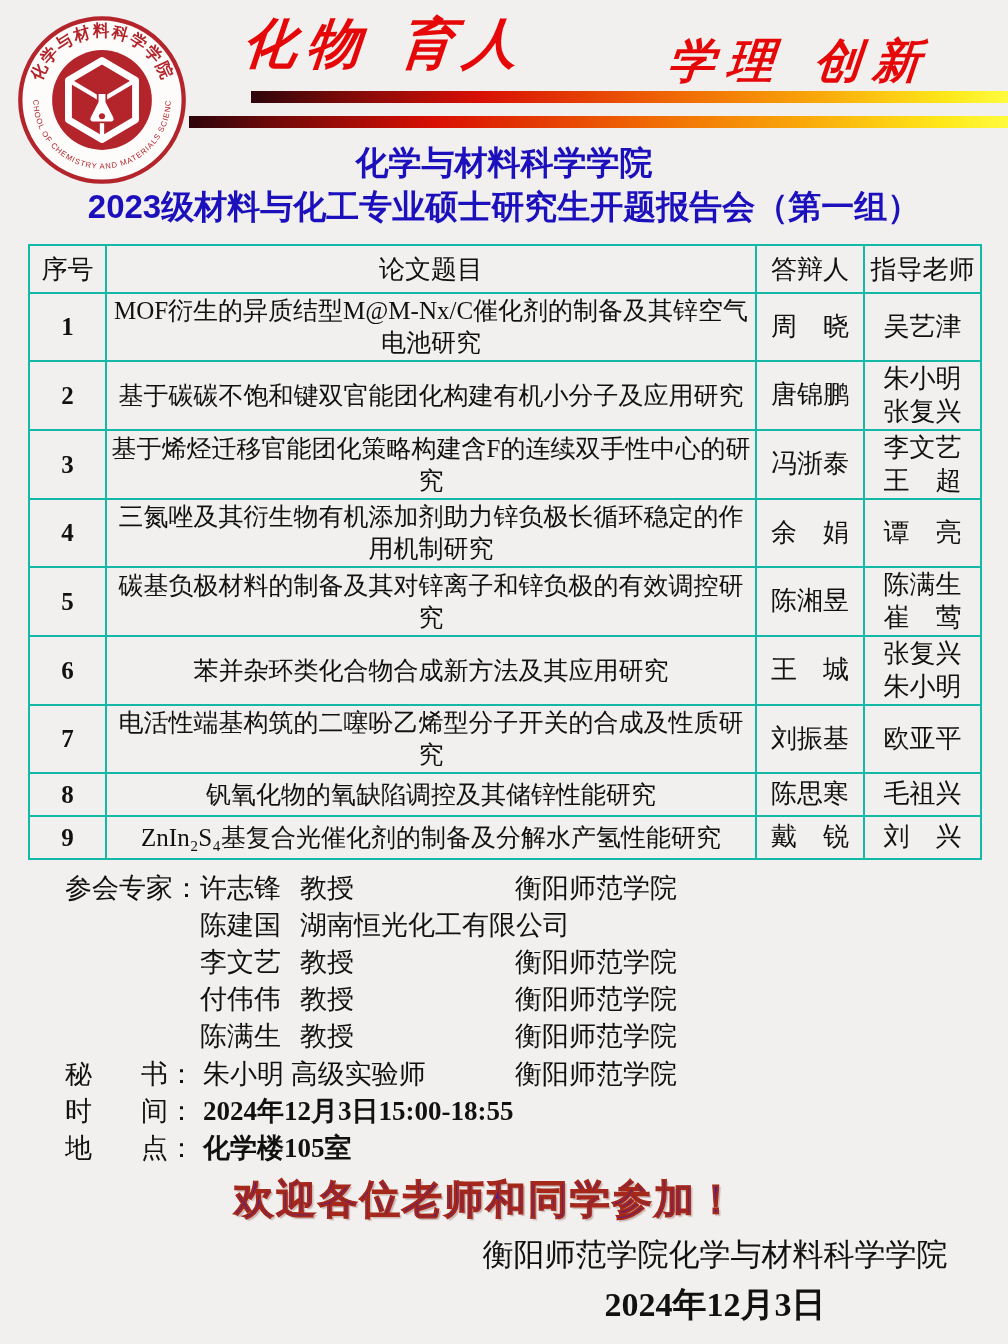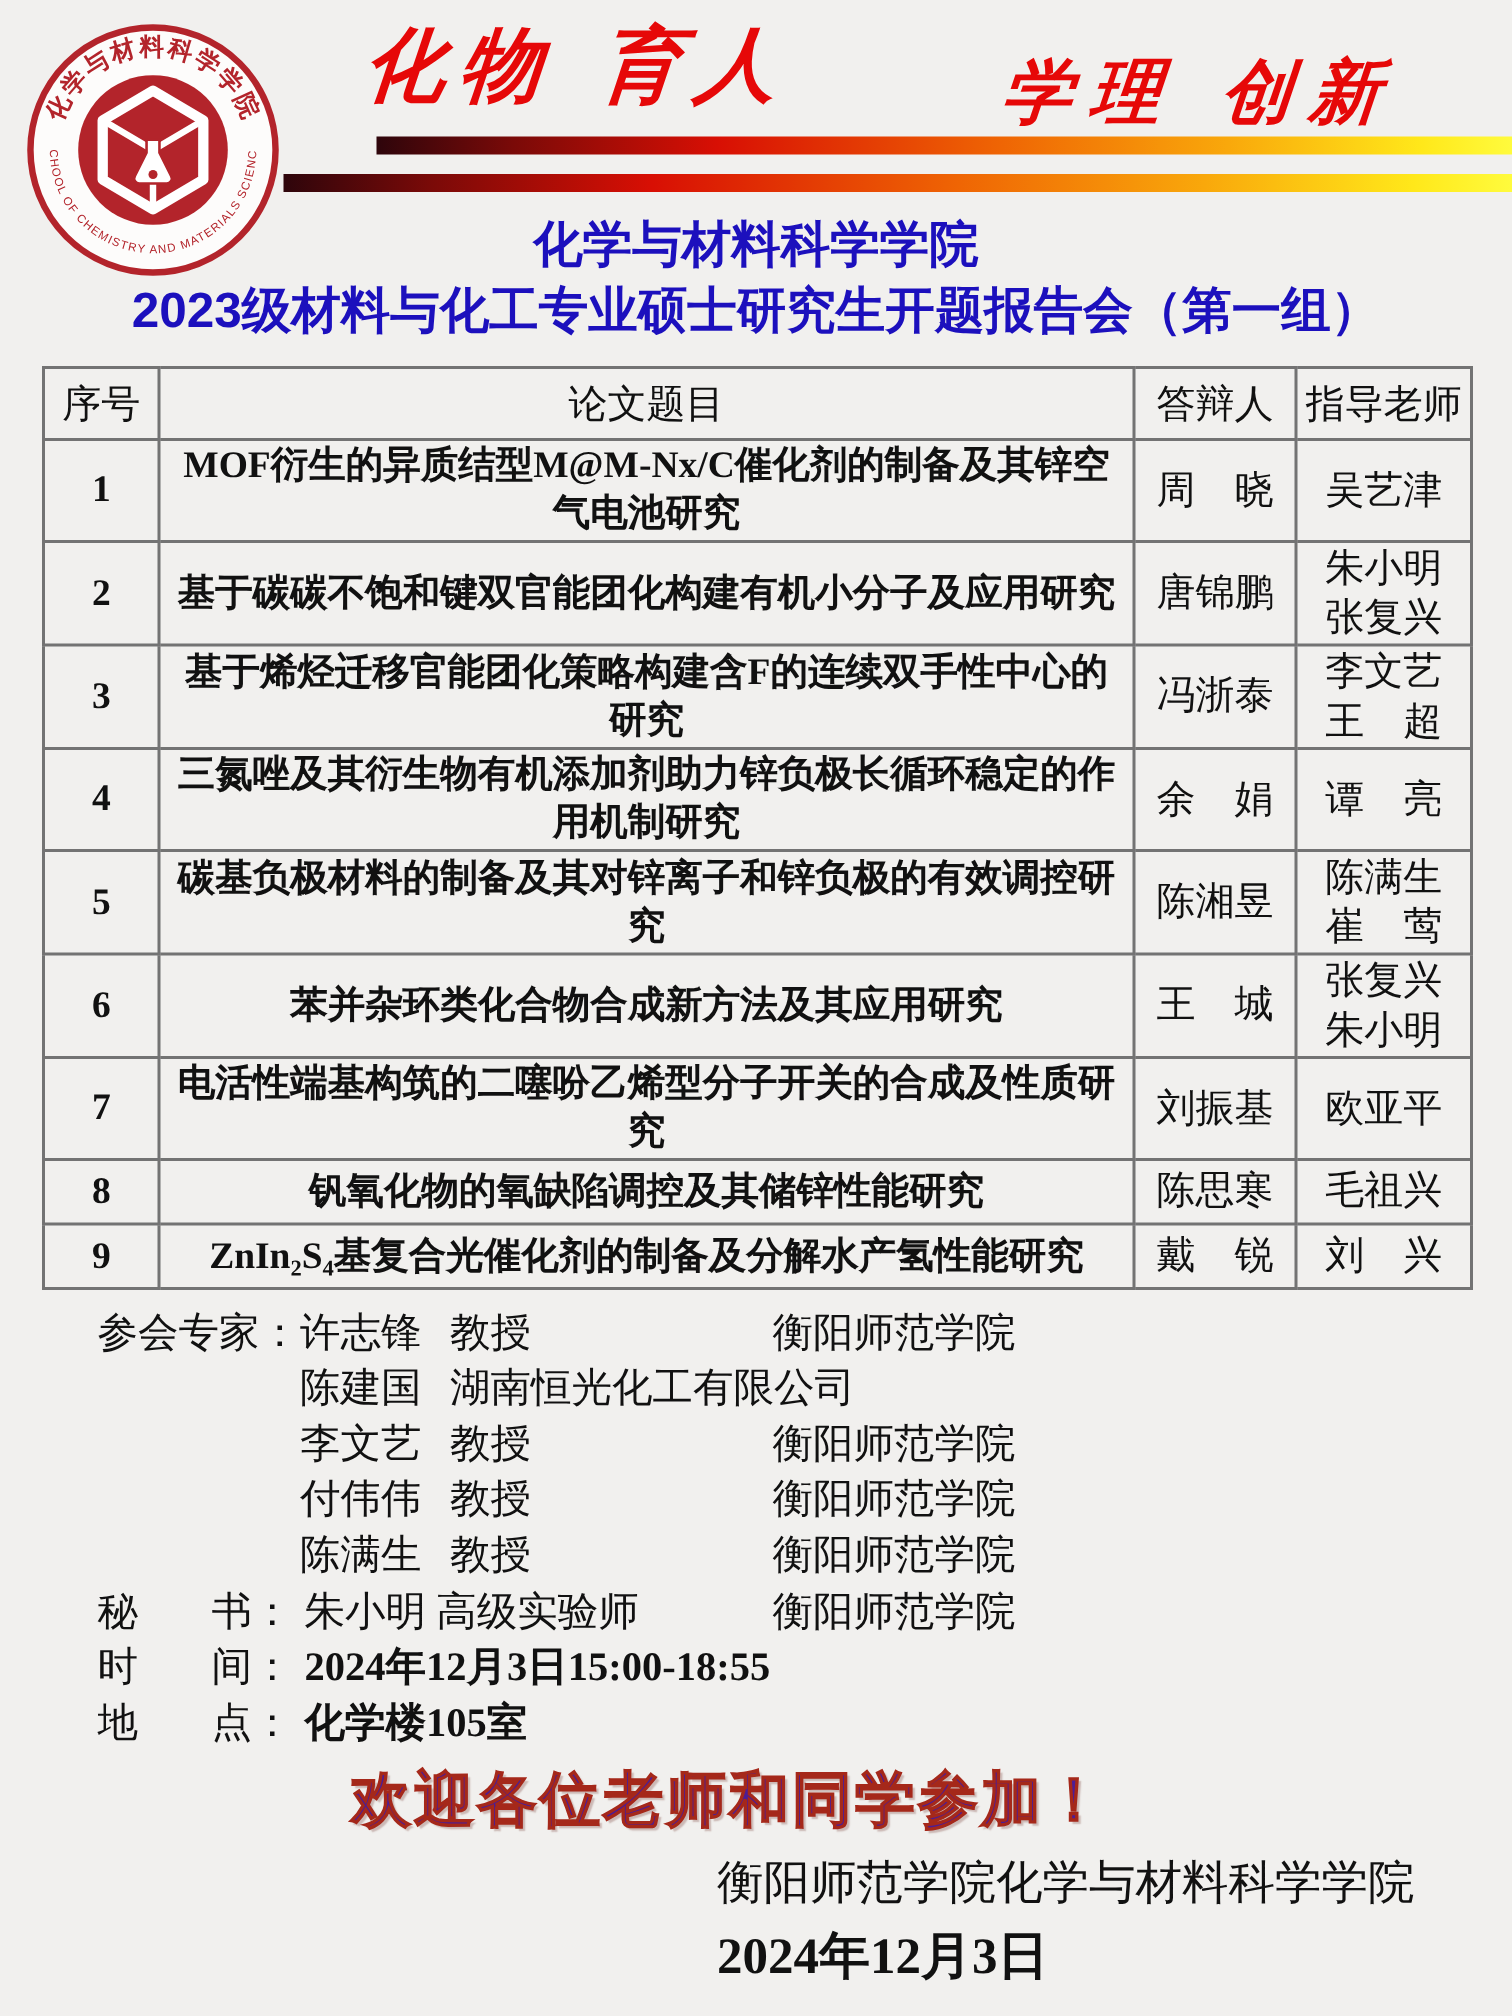--- a/index.html
+++ b/index.html
@@ -44,26 +44,26 @@
   }
   .title-line1{top:141px;}
   .title-line2{top:185px;}
   
   table.schedule{
     position:absolute;left:28px;top:244px;width:952px;
     border-collapse:collapse;table-layout:fixed;
     font-family:"Liberation Serif","DejaVu Serif",serif;
   }
   table.schedule th,table.schedule td{
-    border:2px solid #737373;text-align:center;vertical-align:middle;
+    border:2px solid #14b8a6;text-align:center;vertical-align:middle;
     padding:1px 4px;overflow:hidden;
   }
   table.schedule th{font-weight:400;font-size:26px;height:44px;}
   td.cell-no{font-weight:700;font-size:25px;}
-  td.cell-title{font-weight:700;font-size:25px;line-height:1.28;}
+  td.cell-title{font-weight:400;font-size:25px;line-height:1.28;}
   td.cell-name{font-size:26px;white-space:pre-line;line-height:1.25;}
   tr.row-tall{height:62px;}
   tr.row-mid{height:46px;}
   tr.row-short{height:43px;}
   
   .experts{position:absolute;left:65px;top:870px;font-size:27px;}
   .exp-row{display:flex;height:37px;line-height:37px;white-space:nowrap;}
   .exp-label{width:135px;}
   .exp-name{width:100px;}
   .exp-title{width:215px;}
@@ -80,21 +80,21 @@
   .info-org{position:absolute;left:450px;top:0;}
   
   .welcome{
     position:absolute;left:0;top:1172px;width:972px;text-align:center;
     font-weight:700;font-size:40px;color:#4c1d95;letter-spacing:2px;
     -webkit-text-stroke:1px #a5281a;
     text-shadow:2px 2px 1px rgba(90,20,10,0.25);
     white-space:nowrap;
   }
   .footer{
-    position:absolute;left:478px;top:1234px;width:474px;
+    position:absolute;left:478px;top:1234px;width:474px;text-align:center;
   }
   .footer-line1{font-size:31px;line-height:42px;white-space:nowrap;}
   .footer-line2{font-size:34px;font-weight:700;line-height:42px;margin-top:8px;}
 </style>
 </head>
 <body>
 
 <div class="page">
 
   <svg class="logo" viewBox="0 0 200 200">

